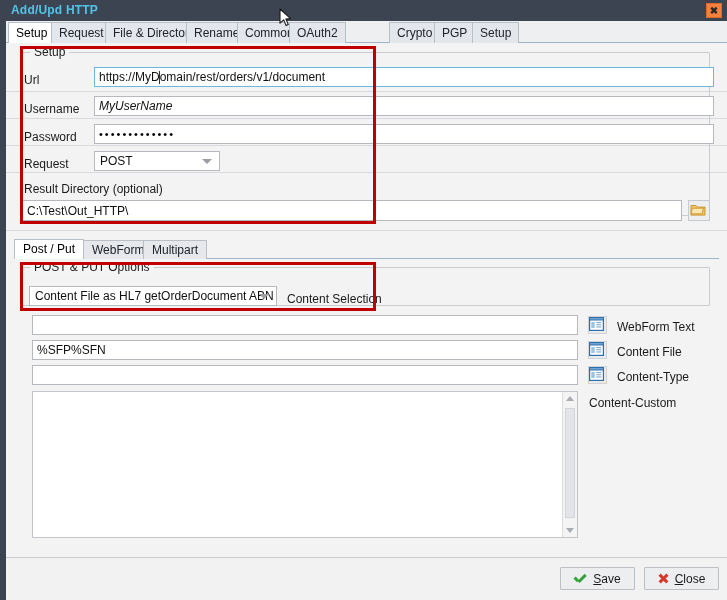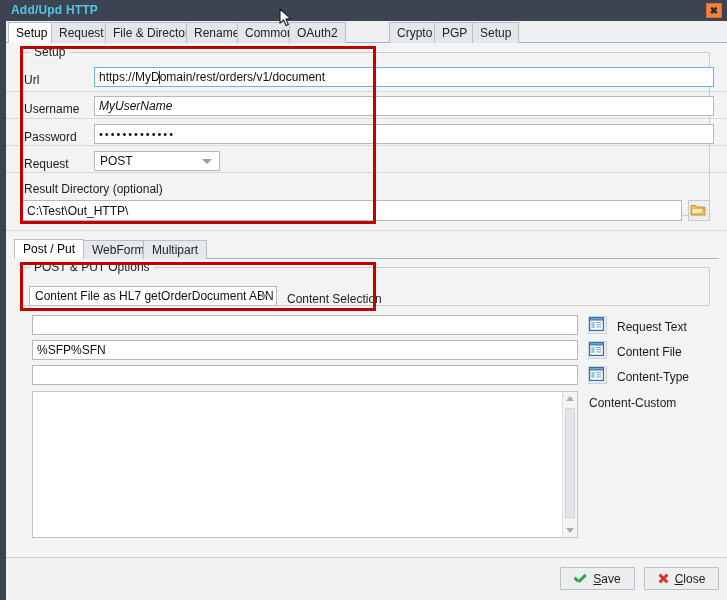--- a/index.html
+++ b/index.html
@@ -460,21 +460,21 @@
     <div class="doc-btn" style="left:582px; top:273px;">
       <svg width="15" height="14" viewBox="0 0 15 14">
         <rect x="0.6" y="0.6" width="13.8" height="12.8" fill="#ffffff" stroke="#2f6fae" stroke-width="1.2"></rect>
         <rect x="0.6" y="0.6" width="13.8" height="2.4" fill="#76a8d6" stroke="#2f6fae" stroke-width="1"></rect>
         <rect x="2.3" y="5" width="3.4" height="6" fill="#9cc3e4"></rect>
         <rect x="7.3" y="5" width="5" height="1.1" fill="#7da9cf"></rect>
         <rect x="7.3" y="7.2" width="5" height="1.1" fill="#7da9cf"></rect>
         <rect x="7.3" y="9.4" width="5" height="1.1" fill="#7da9cf"></rect>
       </svg>
     </div>
-    <div class="lbl" style="left:611px; top:277px;">Request Text</div>
+    <div class="lbl" style="left:611px; top:277px;">WebForm Text</div>
 
     <div class="txtview" style="left:26px; top:297px; width:546px; height:20px;">
       <span>%SFP%SFN</span>
     </div>
     <div class="doc-btn" style="left:582px; top:298px;">
       <svg width="15" height="14" viewBox="0 0 15 14">
         <rect x="0.6" y="0.6" width="13.8" height="12.8" fill="#ffffff" stroke="#2f6fae" stroke-width="1.2"></rect>
         <rect x="0.6" y="0.6" width="13.8" height="2.4" fill="#76a8d6" stroke="#2f6fae" stroke-width="1"></rect>
         <rect x="2.3" y="5" width="3.4" height="6" fill="#9cc3e4"></rect>
         <rect x="7.3" y="5" width="5" height="1.1" fill="#7da9cf"></rect>

